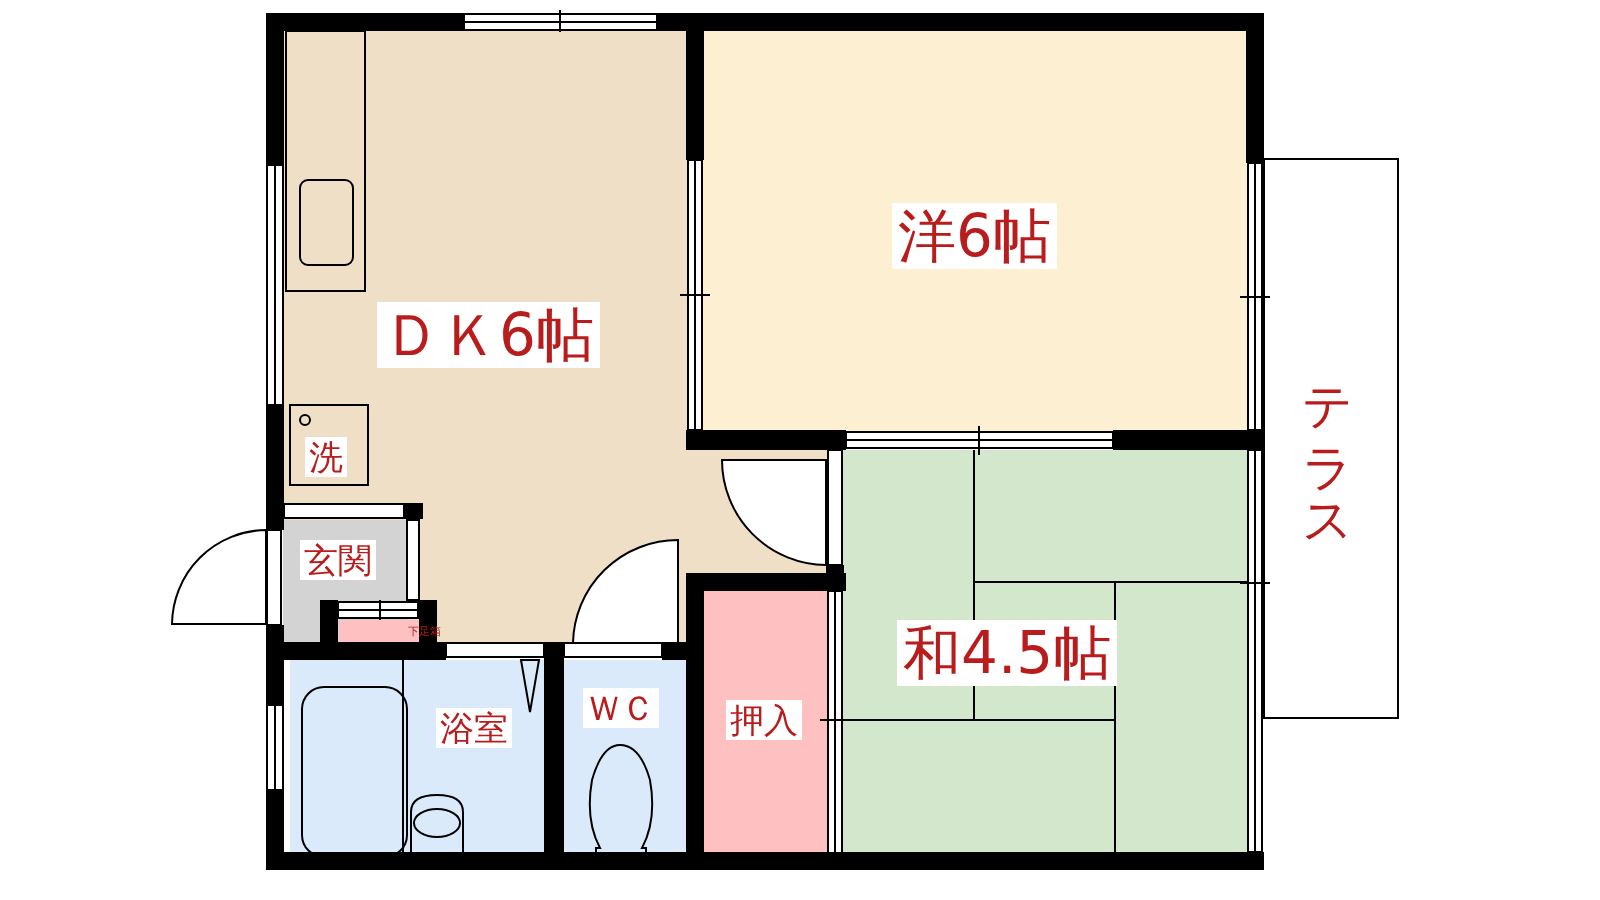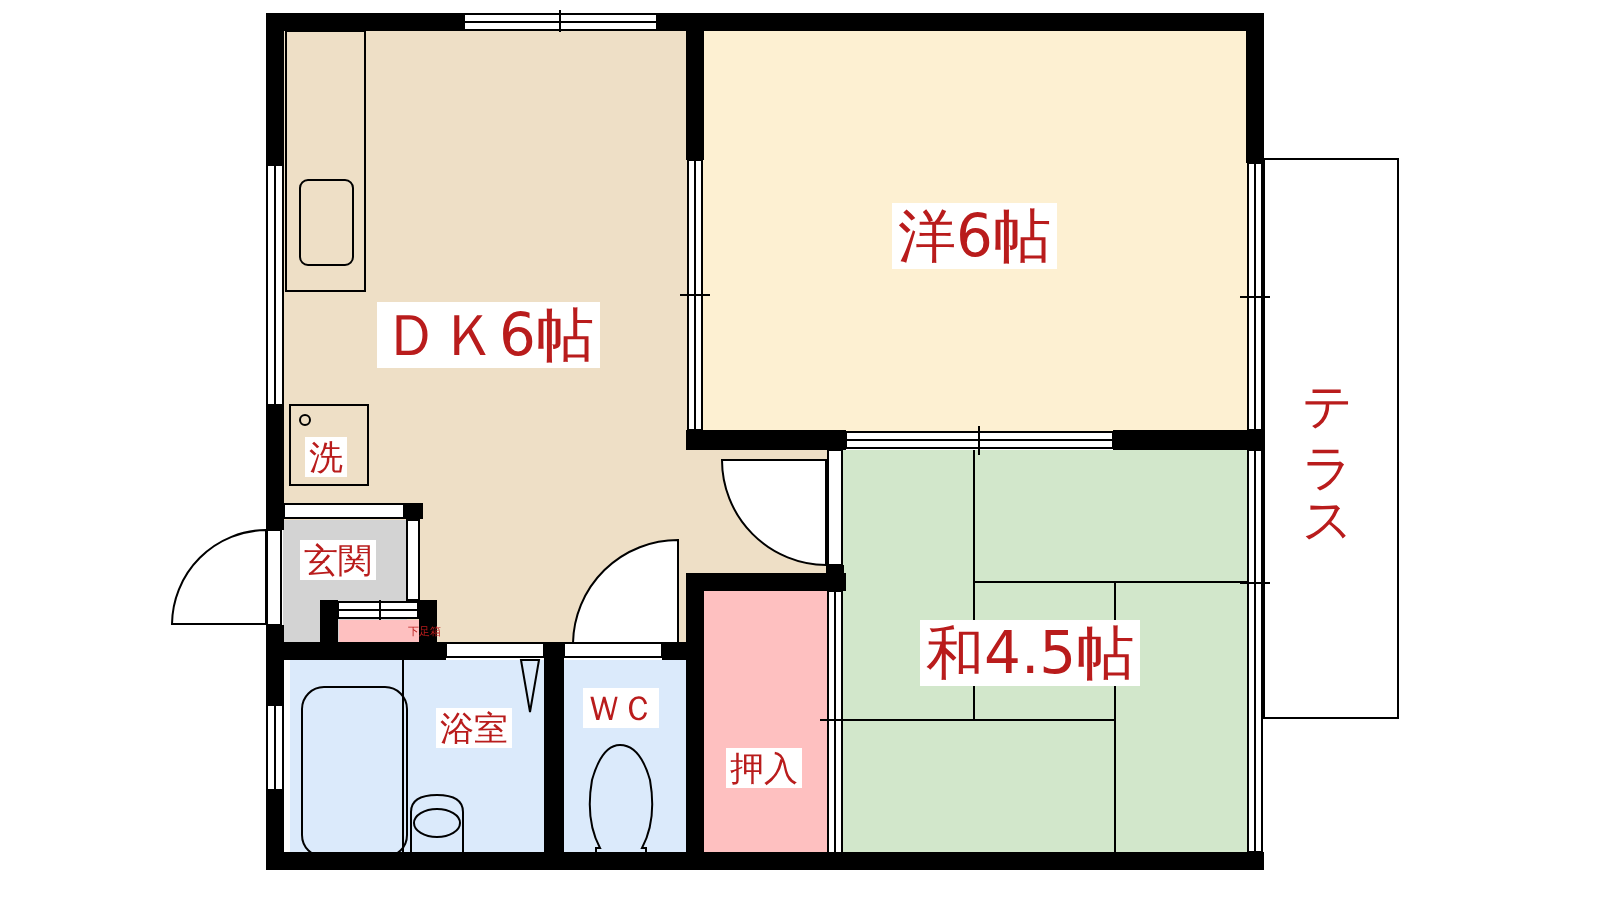--- a/index.html
+++ b/index.html
@@ -116,20 +116,20 @@
   <g stroke="#000" stroke-width="2">
     <line x1="974" y1="450" x2="974" y2="720"></line>
     <line x1="974" y1="582" x2="1248" y2="582"></line>
     <line x1="1115" y1="582" x2="1115" y2="853"></line>
     <line x1="843" y1="720" x2="1115" y2="720"></line>
   </g>
 </svg>
 
 <div class="lbl lbl-big" style="left:377px;top:302px;">ＤＫ6帖</div>
 <div class="lbl lbl-big" style="left:892px;top:203px;">洋6帖</div>
-<div class="lbl lbl-big" style="left:920px;top:620px;">和4.5帖</div>
+<div class="lbl lbl-big" style="left:897px;top:620px;">和4.5帖</div>
 <div class="lbl lbl-med" style="left:436px;top:708px;">浴室</div>
 <div class="lbl lbl-med" style="left:583px;top:688px;">ＷＣ</div>
-<div class="lbl lbl-med" style="left:726px;top:700px;margin-top:48px;">押入</div>
+<div class="lbl lbl-med" style="left:726px;top:700px;">押入</div>
 <div class="lbl lbl-med" style="left:300px;top:540px;">玄関</div>
 <div class="lbl lbl-med" style="left:305px;top:437px;">洗</div>
 <div class="lbl lbl-sm" style="left:362px;top:625px;margin-left:44px;">下足箱</div>
 <div class="lbl lbl-vert" style="left:1303px;top:355px;">テラス</div>
 
 </body></html>

